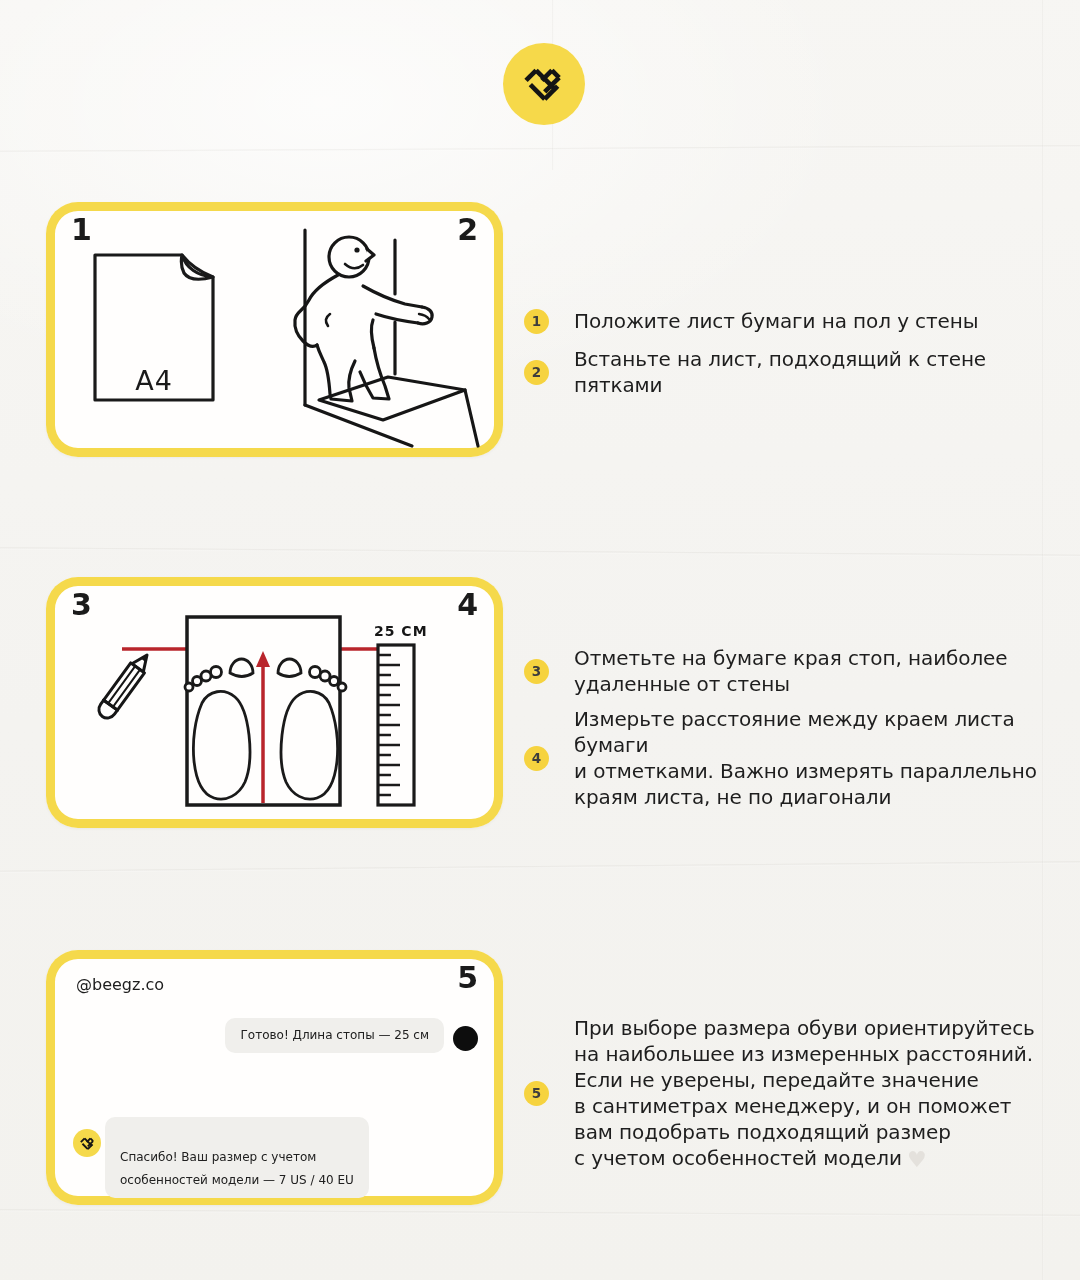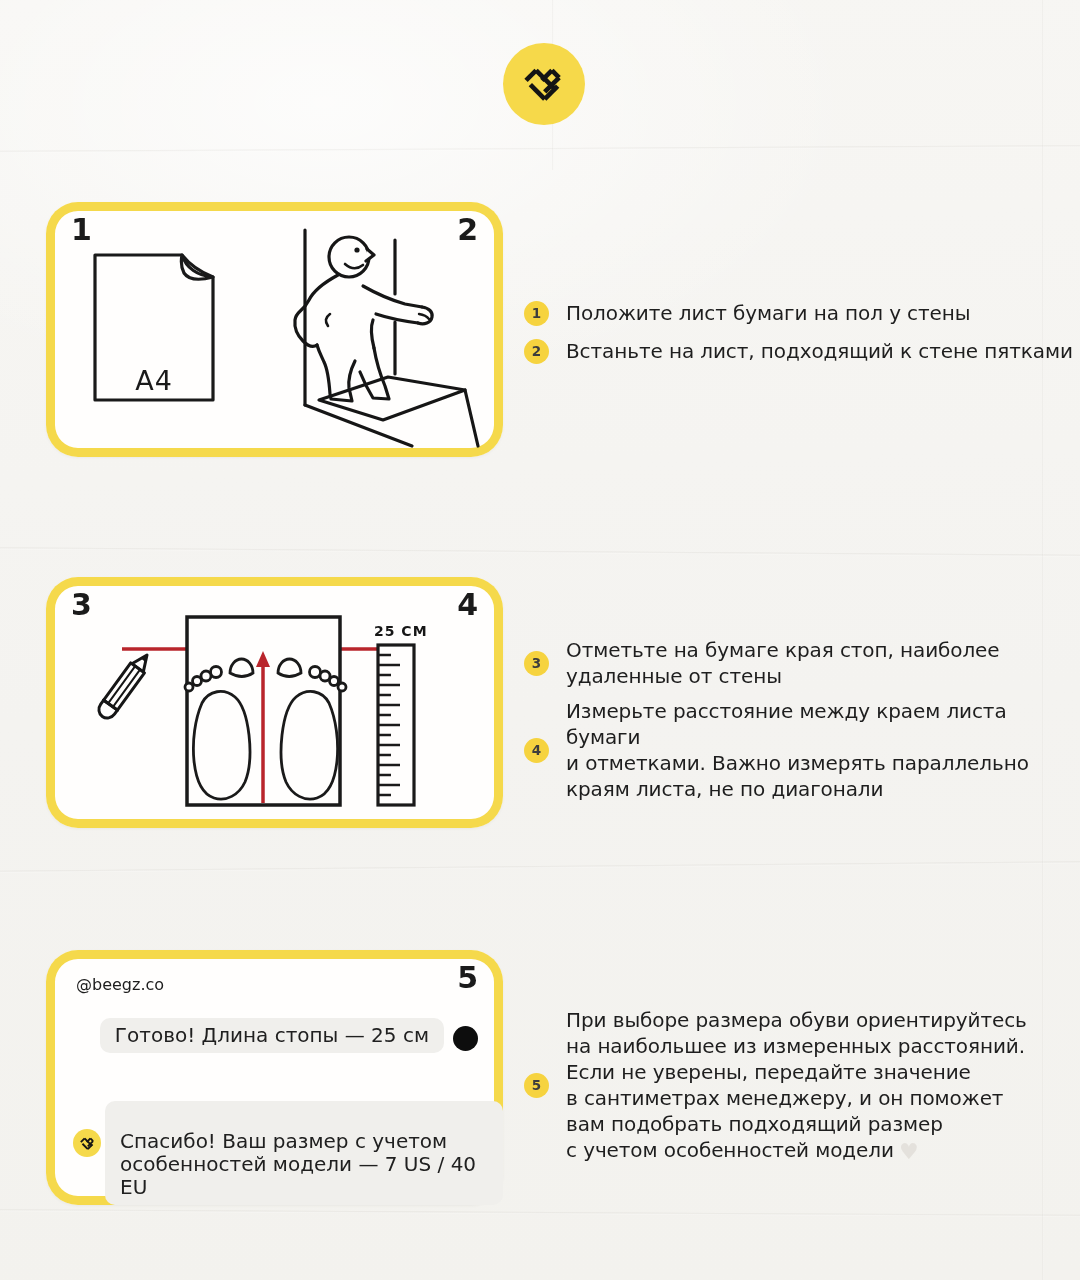--- a/index.html
+++ b/index.html
@@ -26,32 +26,32 @@
   .card3{top:950px;height:255px;text-decoration:underline;}
   .card svg.scene{position:absolute;left:0;top:0;width:100%;height:100%;}
 
   .cnum{position:absolute;top:13px;font-size:30px;font-weight:bold;color:#1b1b1b;line-height:1;}
   .cl{left:25px;} .cr{right:25px;}
 
   .step{position:absolute;display:flex;align-items:center;gap:17px;}
   .badge{flex:0 0 25px;width:25px;height:25px;border-radius:50%;background:#F6D33F;
     display:flex;align-items:center;justify-content:center;
     font-size:13.5px;font-weight:bold;color:#3d3d3d;}
-  .txt{margin:0;font-size:20px;line-height:26px;font-weight:500;color:#1e1e1e;
+  .txt{margin:8px;font-size:20px;line-height:26px;font-weight:500;color:#1e1e1e;
     white-space:pre-line;letter-spacing:-.1px;}
   .s1{left:524px;top:300px;} .s2{left:524px;top:338px;}
   .s3{left:524px;top:637px;} .s4{left:524px;top:698px;}
   .s5{left:524px;top:1007px;}
   .heart{color:#E4E1DC;font-size:22px;line-height:0;vertical-align:-2px;margin-left:5px;}
 
   .handle{position:absolute;left:30px;top:25px;font-size:16px;color:#1d1d1d;font-weight:500;}
   .bubble{position:absolute;background:#F0EFEC;border-radius:10px;padding:6px 15px;
-    font-size:20px;line-height:23px;color:#202020;font-weight:500;}
+    font-size:12px;line-height:23px;color:#202020;font-weight:500;}
   .b-out{right:59px;top:68px;white-space:nowrap;}
-  .b-in{left:59px;top:151px;white-space:pre-line;}
+  .b-in{left:59px;top:167px;white-space:pre-line;}
   .dot{position:absolute;left:407px;top:76px;width:25px;height:25px;border-radius:50%;background:#0d0d0d;}
   .avatar{position:absolute;left:27px;top:179px;width:28px;height:28px;border-radius:50%;
     background:#F5D94B;display:flex;align-items:center;justify-content:center;}
   .avatar svg{width:17px;height:17px;}
 </style>
 </head>
 <body>
 
 <div class="canvas">
 

